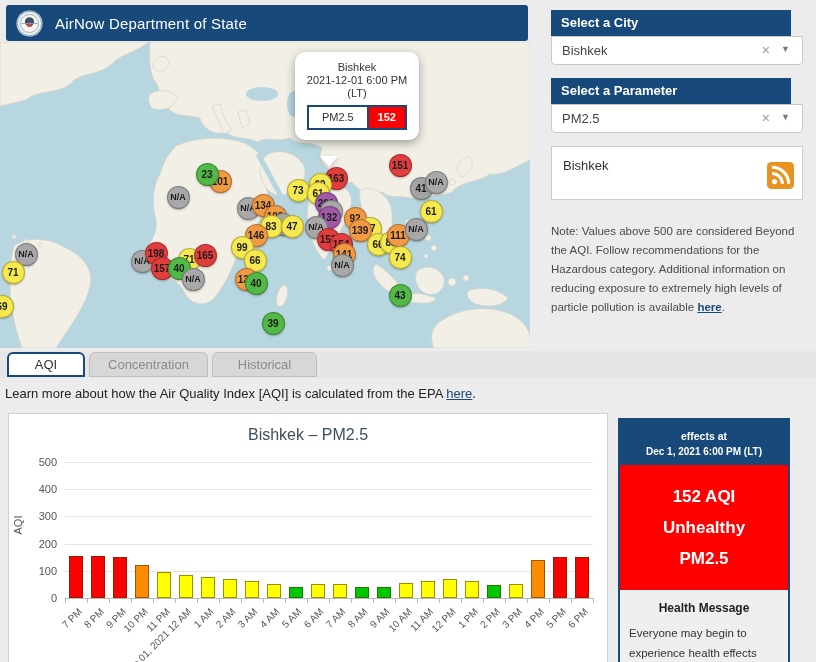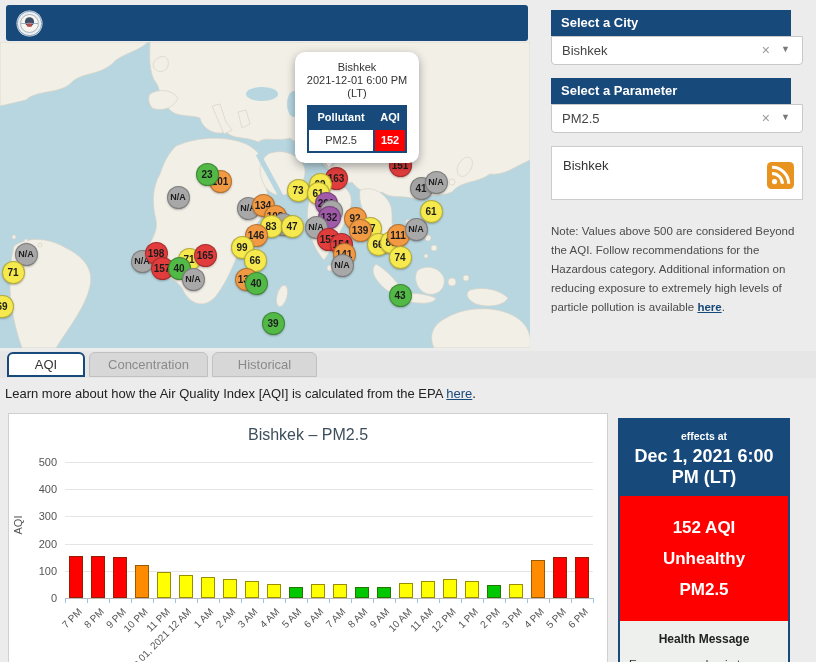--- a/index.html
+++ b/index.html
@@ -106,40 +106,41 @@
   }
 
   
   .cc-panel {
     position:absolute; left:618px; top:418px; width:172px; height:300px;
     border:2px solid #17497a; background:#eef0ee; box-sizing:border-box;
   }
   .cc-header { background:#17497a; color:#fff; text-align:center; padding:6px 4px 8px; }
   .cc-title { font-size:13.5px; font-weight:bold; }
   .cc-observed { font-size:10.5px; font-weight:bold; margin-top:4px; }
-  .cc-time { font-size:18px; font-weight:bold; margin-top:4px; }
+  .cc-time { font-size:10px; font-weight:bold; margin-top:4px; }
   .cc-red { background:#ff0000; color:#fff; text-align:center; font-weight:bold; font-size:17px; padding:16px 4px; line-height:31px; }
   .cc-health { padding:9px 9px; }
   .cc-health-title { text-align:center; font-weight:bold; font-size:12px; color:#222; margin:2px 0 9px; }
   .cc-health-text { font-size:11.5px; color:#333; line-height:19.5px; }
 </style>
 </head>
 <body>
 
 <div class="app-header">
   <span class="seal">
     <svg width="27" height="27" viewBox="0 0 27 27">
       <circle cx="13.5" cy="13.5" r="13" fill="#e9eef2"></circle>
       <circle cx="13.5" cy="13.5" r="12.2" fill="none" stroke="#8aa0b4" stroke-width="1"></circle>
       <circle cx="13.5" cy="13.5" r="9" fill="#f7f5ee" stroke="#a9b6c2"></circle>
       <circle cx="13.5" cy="11.8" r="4.6" fill="#3a4f68"></circle>
       <rect x="11.2" y="12.5" width="4.6" height="4.2" fill="#b84a4a"></rect>
       <path d="M5 13.5 h17" stroke="#8aa0b4" stroke-width="0.8"></path>
     </svg>
   </span>
+  <span class="title">AirNow Department of State</span>
 </div>
 
 <div class="map">
   <svg class="world" width="530" height="306" viewBox="0 0 530 306">
     <g fill="#f2efe7" stroke="#d9d2c4" stroke-width="0.7">
       <path d="M0 0 H148 C138 10 120 12 112 22 C98 34 80 30 70 42 C58 52 36 48 26 58 L0 64 Z"></path>
       <path d="M14 204 C28 194 50 196 66 206 C82 214 94 226 90 244 C86 264 70 284 56 306 L22 306 C10 272 6 236 14 204 Z"></path>
       <circle cx="14" cy="195" r="2"></circle>
         <circle cx="26" cy="199" r="2"></circle>
         <circle cx="40" cy="203" r="2"></circle>
@@ -228,24 +229,20 @@
       <div class="marker" style="left: 419.5px; top: 157.5px; background: rgb(245, 233, 78);">61</div>
       <div class="marker" style="left: 388.5px; top: 241.5px; background: rgb(82, 185, 71);">43</div>
     </div>
 
   <div class="popup">
     <div>Bishkek</div>
     <div>2021-12-01 6:00 PM</div>
     <div>(LT)</div>
     <table>
       <tbody>
-          <tr>
-        <th>Pollutant</th>
-        <th>AQI</th>
-      </tr>
       <tr>
         <td>PM2.5</td>
         <td class="aqi-val">152</td>
       </tr>
     </tbody>
       </table>
   </div>
   <div class="popup-tail"></div>
 </div>
 

